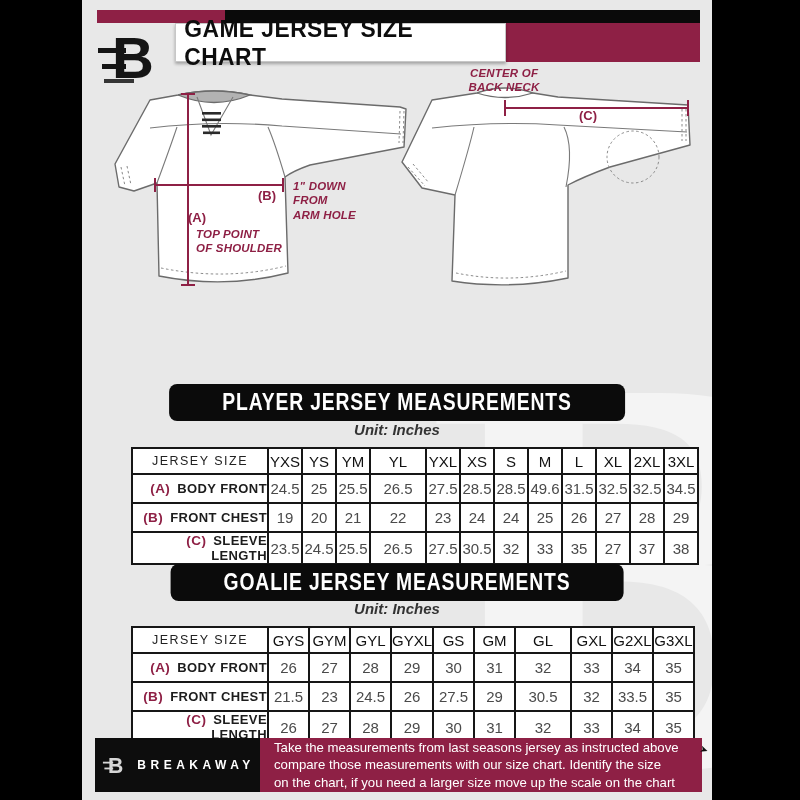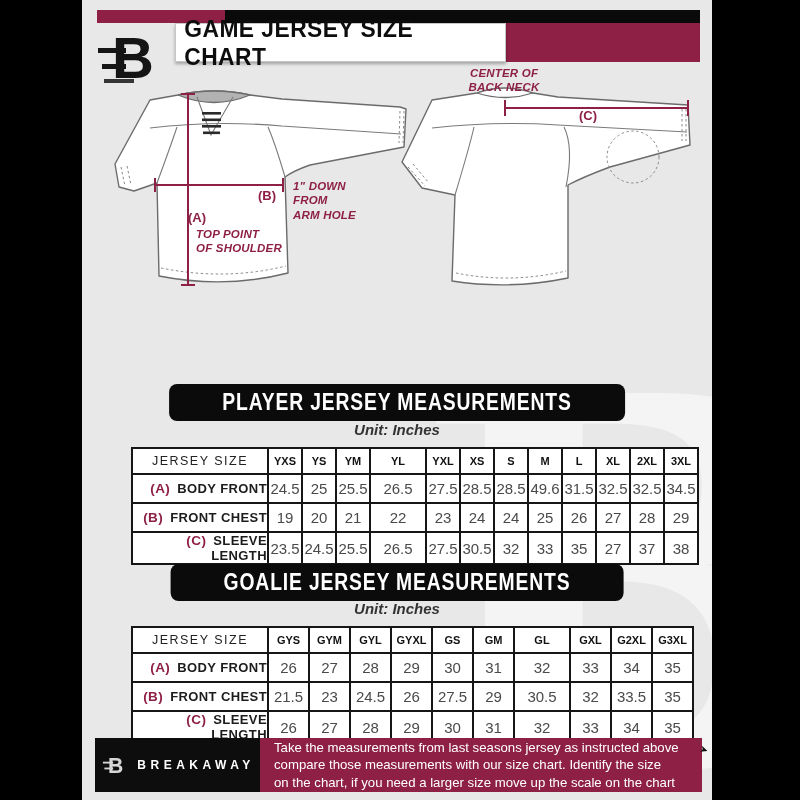--- a/index.html
+++ b/index.html
@@ -38,21 +38,21 @@
   .sec-head{left:50%;transform:translateX(-50%);background:#0b0b0b;color:#fff;border-radius:8px;
     padding:5px 20px;white-space:nowrap;}
   .sec-head span{display:inline-block;transform:scaleX(.84);transform-origin:center;
     font-size:23px;font-weight:800;letter-spacing:1px;}
   .unit{left:0;width:100%;text-align:center;font-style:italic;font-weight:700;font-size:15px;color:#333;}
 
   
   table.size{border-collapse:collapse;table-layout:fixed;background:transparent;}
   table.size th,table.size td{border:2px solid #161616;padding:0;text-align:center;background:#fff;}
   table.size .corner{font-size:12.5px;font-weight:400;letter-spacing:1.5px;color:#222;}
-  table.size thead th{font-size:11px;font-weight:700;color:#111;height:26px;}
+  table.size thead th{font-size:15px;font-weight:400;color:#111;height:26px;}
   table.size td{font-size:15px;color:#4a4a4a;height:29px;}
   table.size .rowlab{text-align:right;padding-left:0;font-size:13px;font-weight:700;
     letter-spacing:.4px;color:#1c1c1c;}
   table.size .rowlab .key{margin-right:7px;font-size:13.5px;}
 
   
   .foot-black{left:13px;top:738px;width:165px;height:54px;background:#0d0d0d;
     display:flex;align-items:center;justify-content:center;gap:7px;}
   .foot-brand{color:#fff;font-size:12px;font-weight:700;letter-spacing:4.5px;}
   .foot-maroon{left:178px;top:738px;width:442px;height:54px;background:#8e2045;color:#fff;

